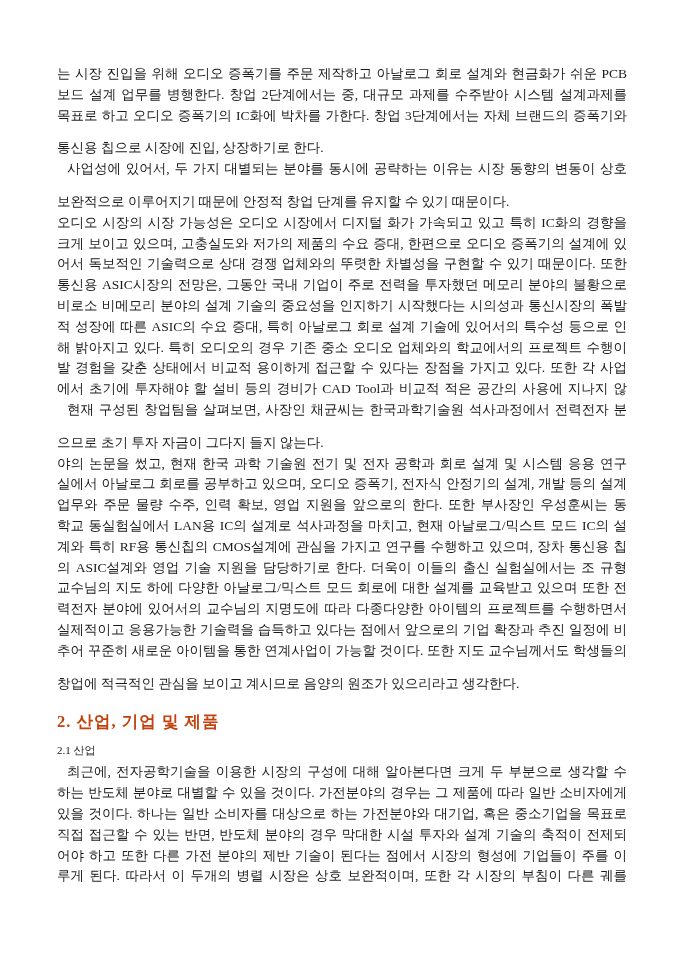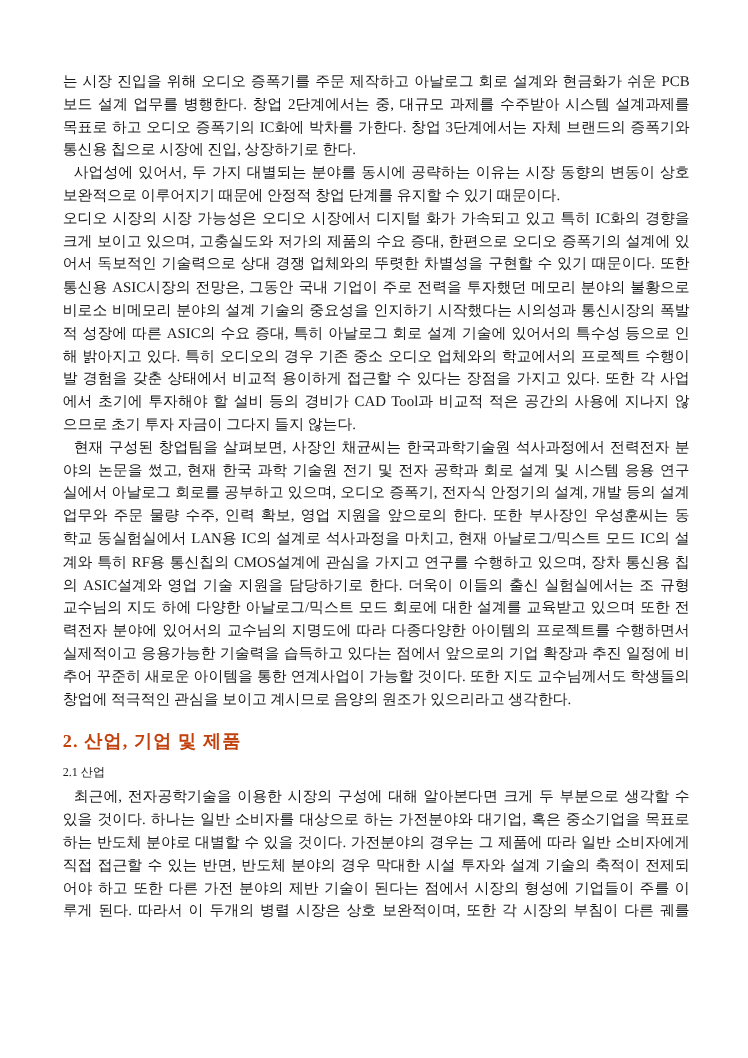--- a/index.html
+++ b/index.html
@@ -27,20 +27,21 @@
     line-height: 20.8px;
     font-size: 13.5px;
     text-align: justify;
     text-align-last: justify;
     overflow: hidden;
     white-space: normal;
     word-break: keep-all;
   }
   .text-block .line.para-end {
     text-align-last: auto;
+    margin-top: 12px;
   }
   .text-block .line.indent {
     text-indent: 10px;
   }
   .section-heading {
     margin-top: 17px;
     height: 22px;
     line-height: 22px;
     font-size: 16.5px;
     font-weight: bold;
@@ -73,42 +74,42 @@
         <div class="line para-end">보완적으로 이루어지기 때문에 안정적 창업 단계를 유지할 수 있기 때문이다.</div>
         <div class="line">오디오 시장의 시장 가능성은 오디오 시장에서 디지털 화가 가속되고 있고 특히 IC화의 경향을</div>
         <div class="line">크게 보이고 있으며, 고충실도와 저가의 제품의 수요 증대, 한편으로 오디오 증폭기의 설계에 있</div>
         <div class="line">어서 독보적인 기술력으로 상대 경쟁 업체와의 뚜렷한 차별성을 구현할 수 있기 때문이다. 또한</div>
         <div class="line">통신용 ASIC시장의 전망은, 그동안 국내 기업이 주로 전력을 투자했던 메모리 분야의 불황으로</div>
         <div class="line">비로소 비메모리 분야의 설계 기술의 중요성을 인지하기 시작했다는 시의성과 통신시장의 폭발</div>
         <div class="line">적 성장에 따른 ASIC의 수요 증대, 특히 아날로그 회로 설계 기술에 있어서의 특수성 등으로 인</div>
         <div class="line">해 밝아지고 있다. 특히 오디오의 경우 기존 중소 오디오 업체와의 학교에서의 프로젝트 수행이</div>
         <div class="line">발 경험을 갖춘 상태에서 비교적 용이하게 접근할 수 있다는 장점을 가지고 있다. 또한 각 사업</div>
         <div class="line">에서 초기에 투자해야 할 설비 등의 경비가 CAD Tool과 비교적 적은 공간의 사용에 지나지 않</div>
+        <div class="line indent">현재 구성된 창업팀을 살펴보면, 사장인 채균씨는 한국과학기술원 석사과정에서 전력전자 분</div>
         <div class="line para-end">으므로 초기 투자 자금이 그다지 들지 않는다.</div>
-        <div class="line indent">현재 구성된 창업팀을 살펴보면, 사장인 채균씨는 한국과학기술원 석사과정에서 전력전자 분</div>
         <div class="line">야의 논문을 썼고, 현재 한국 과학 기술원 전기 및 전자 공학과 회로 설계 및 시스템 응용 연구</div>
         <div class="line">실에서 아날로그 회로를 공부하고 있으며, 오디오 증폭기, 전자식 안정기의 설계, 개발 등의 설계</div>
         <div class="line">업무와 주문 물량 수주, 인력 확보, 영업 지원을 앞으로의 한다. 또한 부사장인 우성훈씨는 동</div>
         <div class="line">학교 동실험실에서 LAN용 IC의 설계로 석사과정을 마치고, 현재 아날로그/믹스트 모드 IC의 설</div>
         <div class="line">계와 특히 RF용 통신칩의 CMOS설계에 관심을 가지고 연구를 수행하고 있으며, 장차 통신용 칩</div>
         <div class="line">의 ASIC설계와 영업 기술 지원을 담당하기로 한다. 더욱이 이들의 출신 실험실에서는 조 규형</div>
         <div class="line">교수님의 지도 하에 다양한 아날로그/믹스트 모드 회로에 대한 설계를 교육받고 있으며 또한 전</div>
         <div class="line">력전자 분야에 있어서의 교수님의 지명도에 따라 다종다양한 아이템의 프로젝트를 수행하면서</div>
         <div class="line">실제적이고 응용가능한 기술력을 습득하고 있다는 점에서 앞으로의 기업 확장과 추진 일정에 비</div>
         <div class="line">추어 꾸준히 새로운 아이템을 통한 연계사업이 가능할 것이다. 또한 지도 교수님께서도 학생들의</div>
         <div class="line para-end">창업에 적극적인 관심을 보이고 계시므로 음양의 원조가 있으리라고 생각한다.</div>
       </div>
 
     <div class="section-heading">2. 산업, 기업 및 제품</div>
 
     <div class="subsection-heading">2.1 산업</div>
 
     <div class="text-block block2" id="block-1">
         <div class="line indent">최근에, 전자공학기술을 이용한 시장의 구성에 대해 알아본다면 크게 두 부분으로 생각할 수</div>
+        <div class="line">하는 반도체 분야로 대별할 수 있을 것이다. 가전분야의 경우는 그 제품에 따라 일반 소비자에게</div>
         <div class="line">있을 것이다. 하나는 일반 소비자를 대상으로 하는 가전분야와 대기업, 혹은 중소기업을 목표로</div>
-        <div class="line">하는 반도체 분야로 대별할 수 있을 것이다. 가전분야의 경우는 그 제품에 따라 일반 소비자에게</div>
         <div class="line">직접 접근할 수 있는 반면, 반도체 분야의 경우 막대한 시설 투자와 설계 기술의 축적이 전제되</div>
         <div class="line">어야 하고 또한 다른 가전 분야의 제반 기술이 된다는 점에서 시장의 형성에 기업들이 주를 이</div>
         <div class="line">루게 된다. 따라서 이 두개의 병렬 시장은 상호 보완적이며, 또한 각 시장의 부침이 다른 궤를</div>
       </div>
 
   </div>
 </div>
 
 </body></html>

